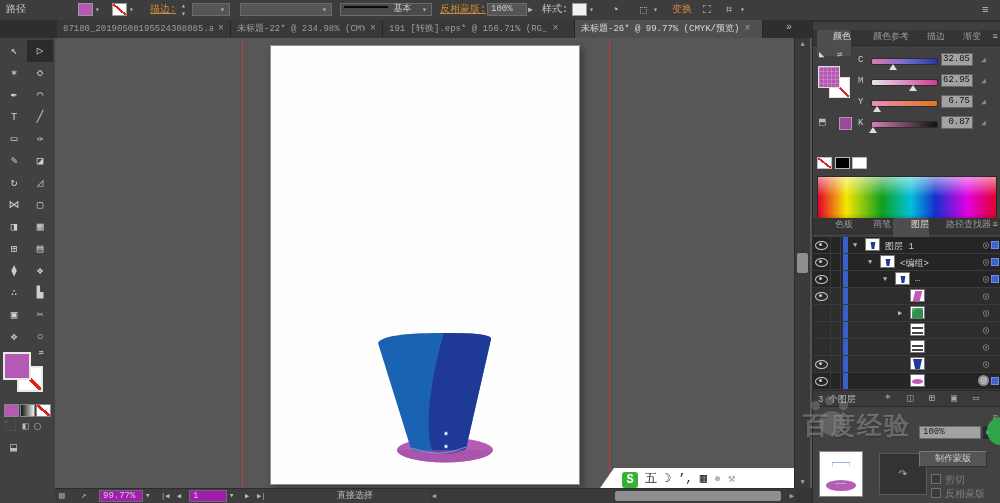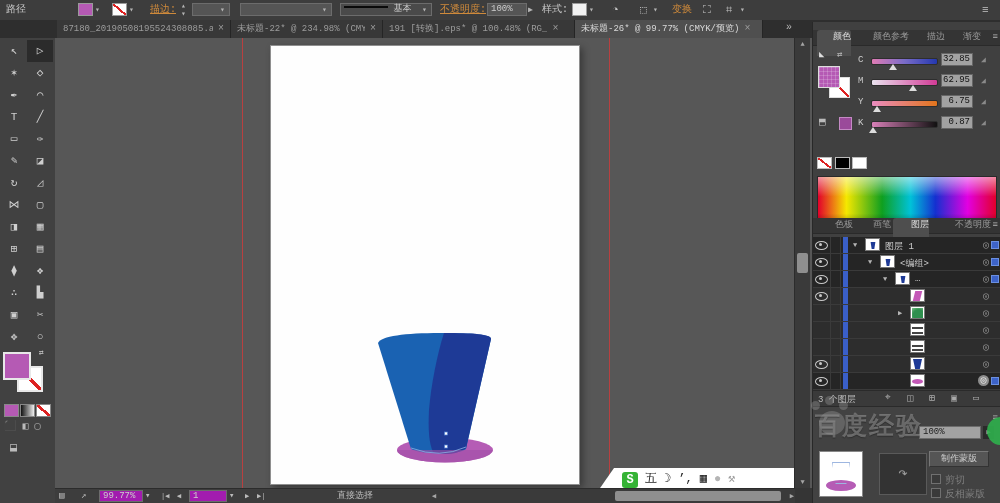--- a/index.html
+++ b/index.html
@@ -99,21 +99,21 @@
   .target{position:absolute;right:12px;top:2px;color:#9a9a9a;font-size:10px;}
   .target.shaded{background:#8d8d8d;color:#eee;border-radius:50%;width:11px;height:11px;line-height:11px;text-align:center;top:2px;}
   .selsq{position:absolute;right:2px;top:4px;width:8px;height:8px;background:#3d63c8;border:1px solid #6a8fe0;box-sizing:border-box;}
   #layers-footer{position:absolute;left:0;top:368px;width:188px;height:16px;background:#3a3a3a;border-top:1px solid #2a2a2a;box-sizing:border-box;}
   .foot-ic{position:absolute;top:1px;color:#aaa;font-size:10px;}
   
   #transparency{position:absolute;left:0;top:384px;width:188px;height:97px;background:#424242;border-top:1px solid #2a2a2a;box-sizing:border-box;}
   .dim{color:#7d7d7d;}
   .checkbox{display:inline-block;width:8px;height:8px;border:1px solid #707070;background:#3a3a3a;vertical-align:-1px;margin-right:4px;}
   #wm{position:absolute;left:-20px;top:-14px;width:210px;height:62px;pointer-events:none;z-index:6;}
-  #wm-text{position:absolute;left:22px;top:16px;font-size:25px;font-weight:bold;letter-spacing:2px;
+  #wm-text{position:absolute;left:10px;top:16px;font-size:25px;font-weight:bold;letter-spacing:2px;
       color:rgba(175,175,175,.45);text-shadow:0 1px 1px rgba(0,0,0,.3);white-space:nowrap;}
   .paw{position:absolute;border-radius:50%;background:rgba(200,200,200,.25);}
   #wm-green{position:absolute;right:-12px;top:24px;width:28px;height:28px;border-radius:50%;background:#2fb04c;opacity:.9;}
   .btn{background:#555;border:1px solid #777;border-bottom-color:#333;border-right-color:#333;color:#ccc;
       font-size:9px;text-align:center;box-sizing:border-box;}
 </style>
 </head>
 <body>
 
 <div id="screen">
@@ -126,21 +126,21 @@
     <span class="tb chev" style="left:129px">▾</span>
     <span class="tb orange" style="left:150px">描边:</span>
     <span class="tb chev" style="left:181px;line-height:9px;top:1px">▴</span>
     <span class="tb chev" style="left:181px;line-height:9px;top:9px">▾</span>
     <span class="fld" style="left:192px;width:38px"></span>
     <span class="tb chev" style="left:220px">▾</span>
     <span class="fld" style="left:240px;width:92px"></span>
     <span class="tb chev" style="left:322px">▾</span>
     <span class="fld" style="left:340px;width:92px;background:#4a4a4a"><span style="display:inline-block;width:44px;height:2px;background:#0a0a0a;vertical-align:3px"></span>&nbsp;<span>基本</span></span>
     <span class="tb chev" style="left:422px">▾</span>
-    <span class="tb orange" style="left:440px">不透明度:</span>
+    <span class="tb orange" style="left:440px">反相蒙版:</span>
     <span class="fld" style="left:487px;width:40px">100%</span>
     <span class="tb chev" style="left:528px">▶</span>
     <span class="tb" style="left:542px">样式:</span>
     <span class="swatch" style="left:572px;background:#f2f2f2"></span>
     <span class="tb chev" style="left:589px">▾</span>
     <span class="tb icon" style="left:612px">◔</span>
     <span class="tb icon" style="left:640px">⬚</span>
     <span class="tb chev" style="left:653px">▾</span>
     <span class="tb orange" style="left:672px;text-decoration:none">变换</span>
     <span class="tb icon" style="left:703px">⛶</span>
@@ -153,21 +153,21 @@
     <div id="doc-tabs">
         <div class="tab" style="width: 174px;">
           <span class="tab-label" style="overflow: hidden;">87180_20190508195524308085.ai*</span>
           <span class="tab-close">×</span>
         </div>
         <div class="tab" style="width: 152px;">
           <span class="tab-label" style="overflow: hidden;">未标题-22* @ 234.98% (CMYK/_</span>
           <span class="tab-close">×</span>
         </div>
         <div class="tab" style="width: 192px;">
-          <span class="tab-label" style="overflow: hidden;">191 [转换].eps* @ 100.48% (RG_</span>
+          <span class="tab-label" style="overflow: hidden;">191 [转换].eps* @ 156.71% (RG_</span>
           <span class="tab-close">×</span>
         </div>
         <div class="tab active" style="width: 188px;">
           <span class="tab-label" style="overflow: hidden;">未标题-26* @ 99.77% (CMYK/预览)</span>
           <span class="tab-close">×</span>
         </div>
       </div>
     <span class="abs" style="left:786px;top:2px;color:#b5b5b5;font-size:10px">»</span>
     <span class="abs" style="left:988px;top:2px;color:#9a9a9a;font-size:9px">»</span>
   </div>
@@ -323,21 +323,21 @@
       <div class="mini-sw" style="left:4px;top:112px;background:linear-gradient(to top right,#fff 44%,#d22 44%,#d22 56%,#fff 56%)"></div>
       <div class="mini-sw" style="left:22px;top:112px;background:#000"></div>
       <div class="mini-sw" style="left:39px;top:112px;background:#fff"></div>
       <div class="spectrum"></div>
     </div>
 
     <div class="ptabs" style="top:196px">
       <span class="ptab" style="left:4px;width:36px">色板</span>
       <span class="ptab" style="left:42px;width:36px">画笔</span>
       <span class="ptab active" style="left:80px;width:36px">图层</span>
-      <span class="ptab" style="left:118px;width:60px">不透明度</span>
+      <span class="ptab" style="left:118px;width:60px">路径查找器</span>
       <span class="pmenu">≡</span>
     </div>
 
     <div id="layer-rows">
         <div class="lrow sel" style="top: 0px;">
           <div class="cell-eye">
             <span class="eye"></span>
           </div>
           <div class="cell-lock"></div>
           <div class="stripe"></div>
@@ -431,21 +431,21 @@
     <div id="transparency">
       <span class="pmenu" style="top:6px">≡</span>
       <span class="abs fld" style="left:106px;top:19px;width:62px;background:#a2a2a2;color:#222">100%</span>
       <span class="abs" style="left:170px;top:19px;width:11px;height:13px;background:#2a2a2a;color:#bbb;font-size:7px;text-align:center;line-height:13px">▶</span>
 
       <div class="abs" style="left:6px;top:44px;width:44px;height:46px;background:#fff;border:1px solid #888;box-sizing:border-box;overflow:hidden">
         <div class="abs" style="left:6px;top:28px;width:30px;height:11px;background:#b55cb5;border-radius:50%"></div>
         <div class="abs" style="left:12px;top:10px;width:18px;height:22px;border:1px solid #9db6e0;box-sizing:border-box;clip-path:polygon(0 0,100% 0,80% 100%,20% 100%)"></div>
       </div>
       <div class="abs" style="left:66px;top:46px;width:48px;height:42px;background:#333;border:1px solid #5a5a5a;box-sizing:border-box;color:#9a9a9a;font-size:16px;text-align:center;line-height:40px"><span>↷</span></div>
-      <div class="abs btn" style="left:116px;top:44px;width:60px;height:16px;line-height:14px">制作蒙版</div>
+      <div class="abs btn" style="left:106px;top:44px;width:68px;height:16px;line-height:14px">制作蒙版</div>
       <div class="abs" style="left:118px;top:66px"><span class="checkbox"></span><span class="dim">剪切</span></div>
       <div class="abs" style="left:118px;top:80px"><span class="checkbox"></span><span class="dim">反相蒙版</span></div>
 
       <div id="wm">
         <div class="paw" style="left:26px;top:18px;width:26px;height:24px"></div>
         <div class="paw" style="left:18px;top:8px;width:9px;height:9px"></div>
         <div class="paw" style="left:32px;top:3px;width:9px;height:9px"></div>
         <div class="paw" style="left:46px;top:8px;width:9px;height:9px"></div>
         <span id="wm-text">百度经验</span>
         <div id="wm-green"></div>

